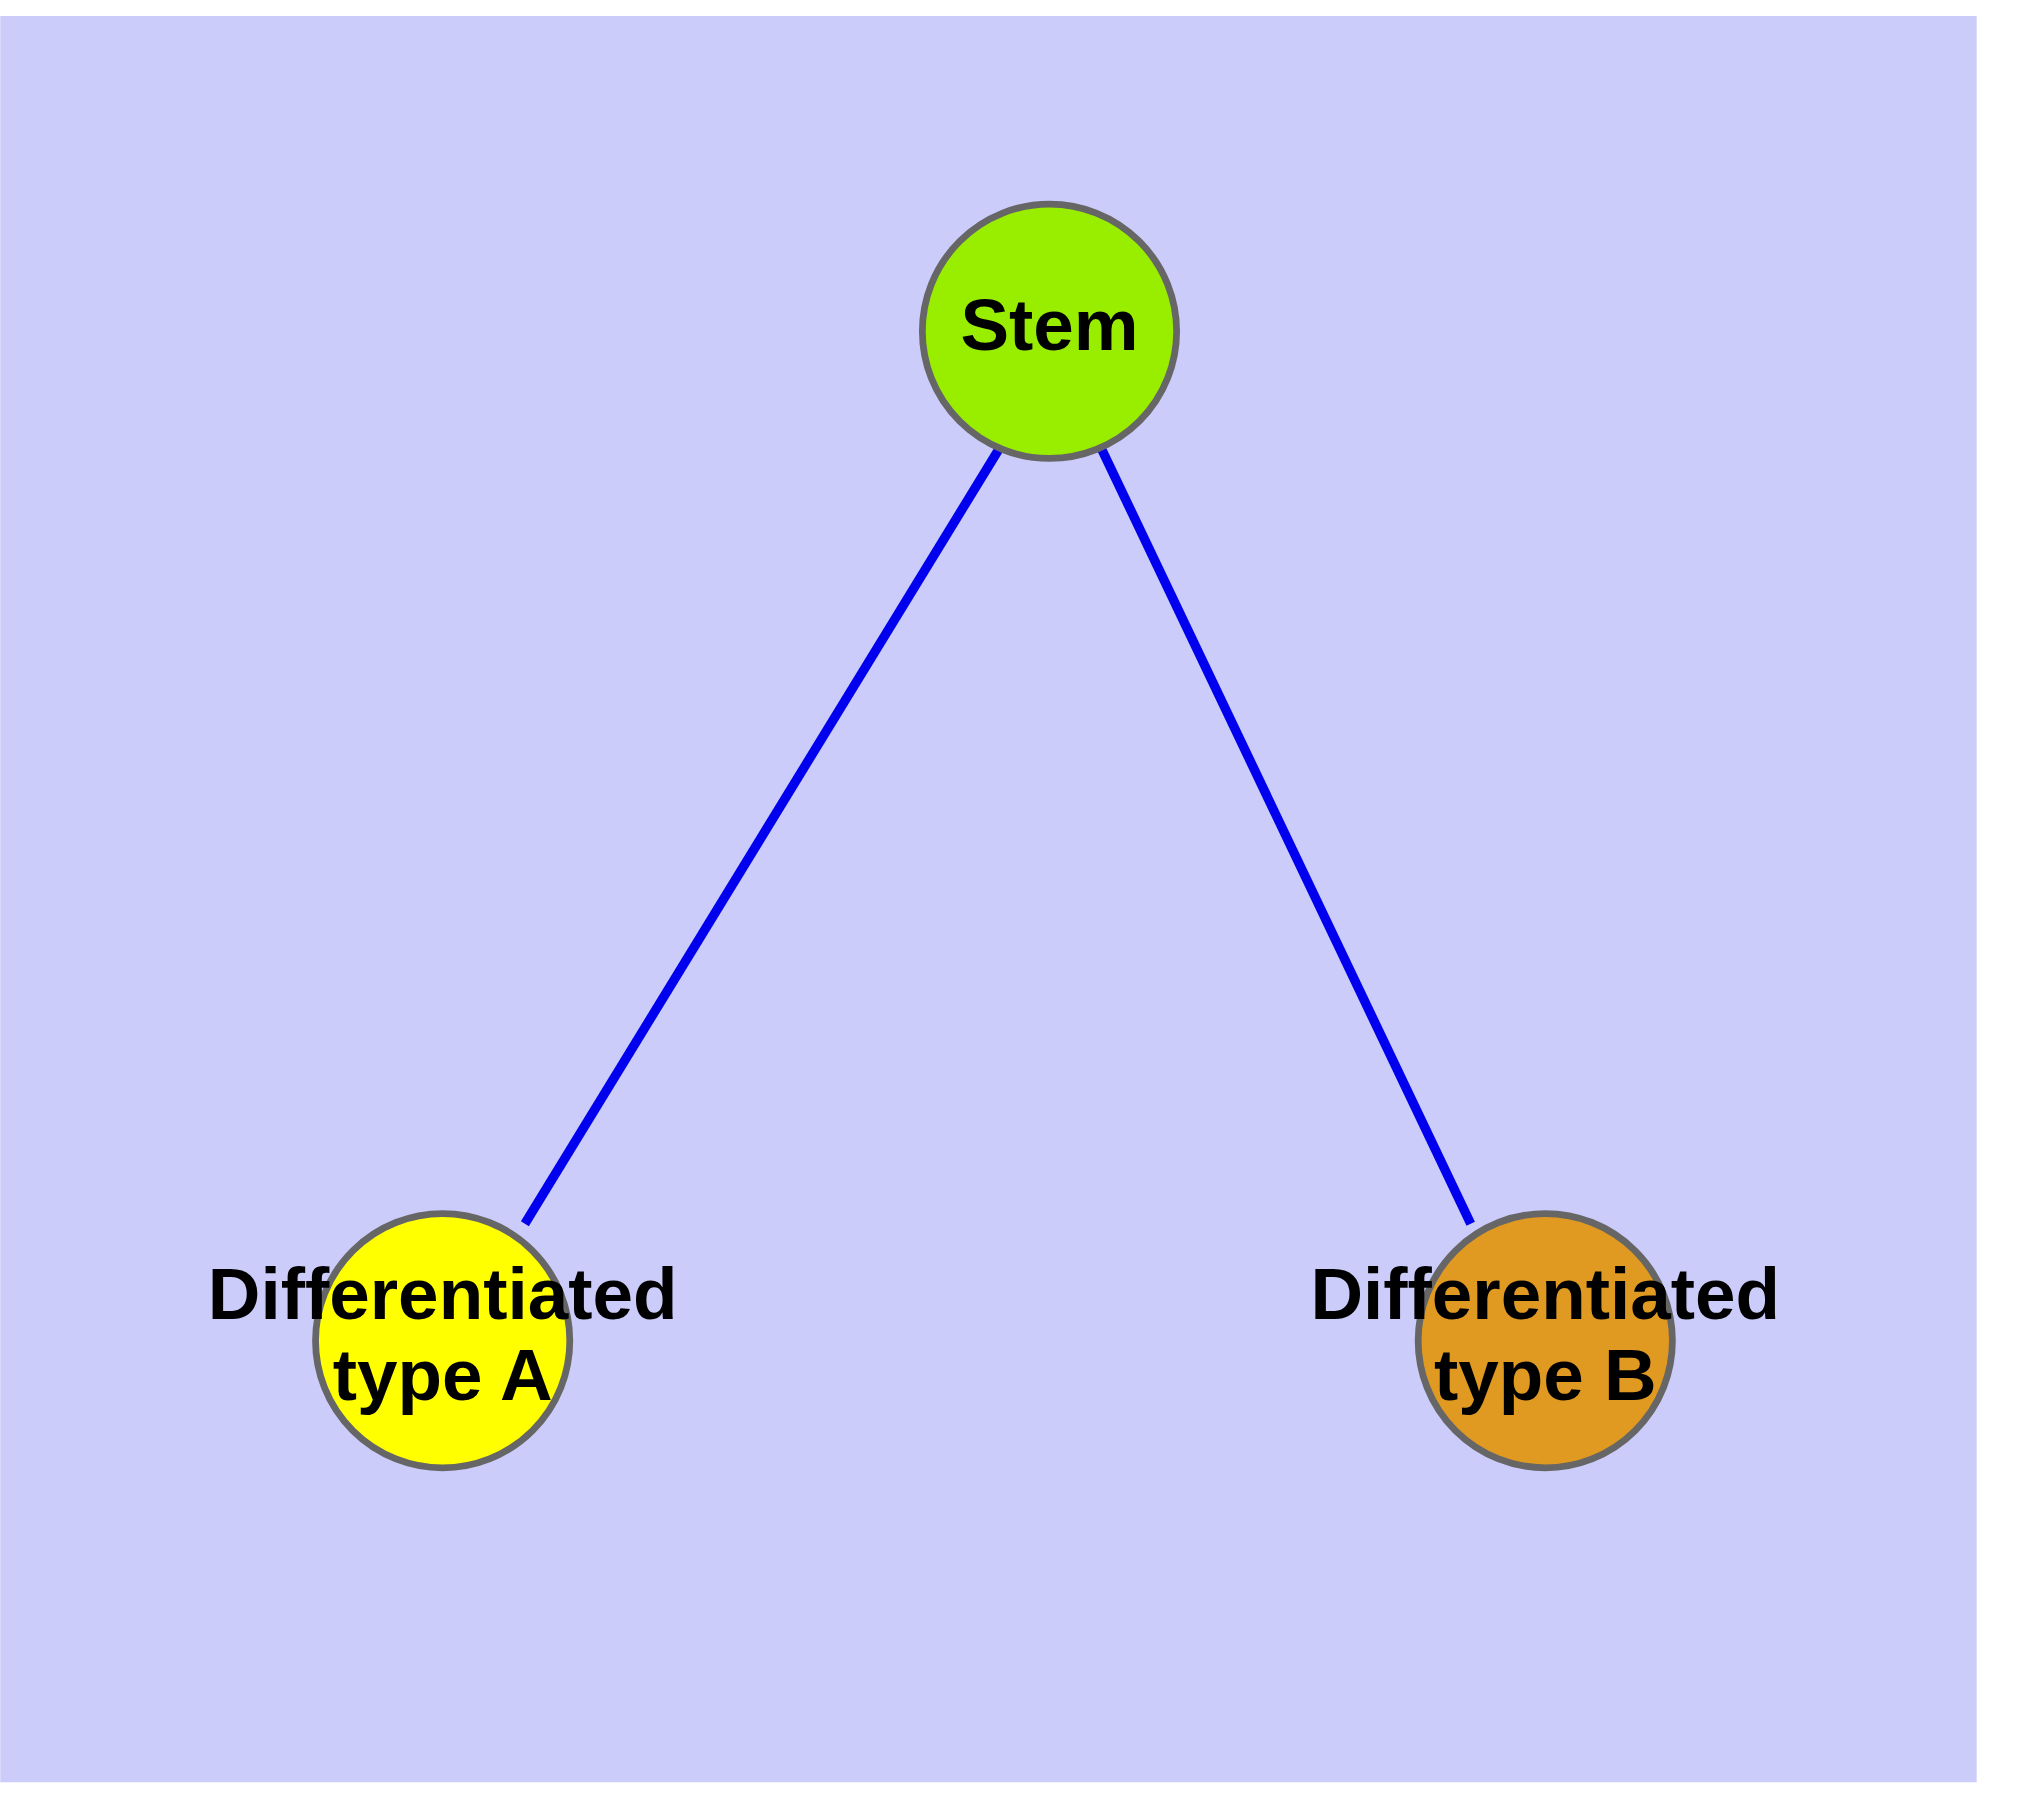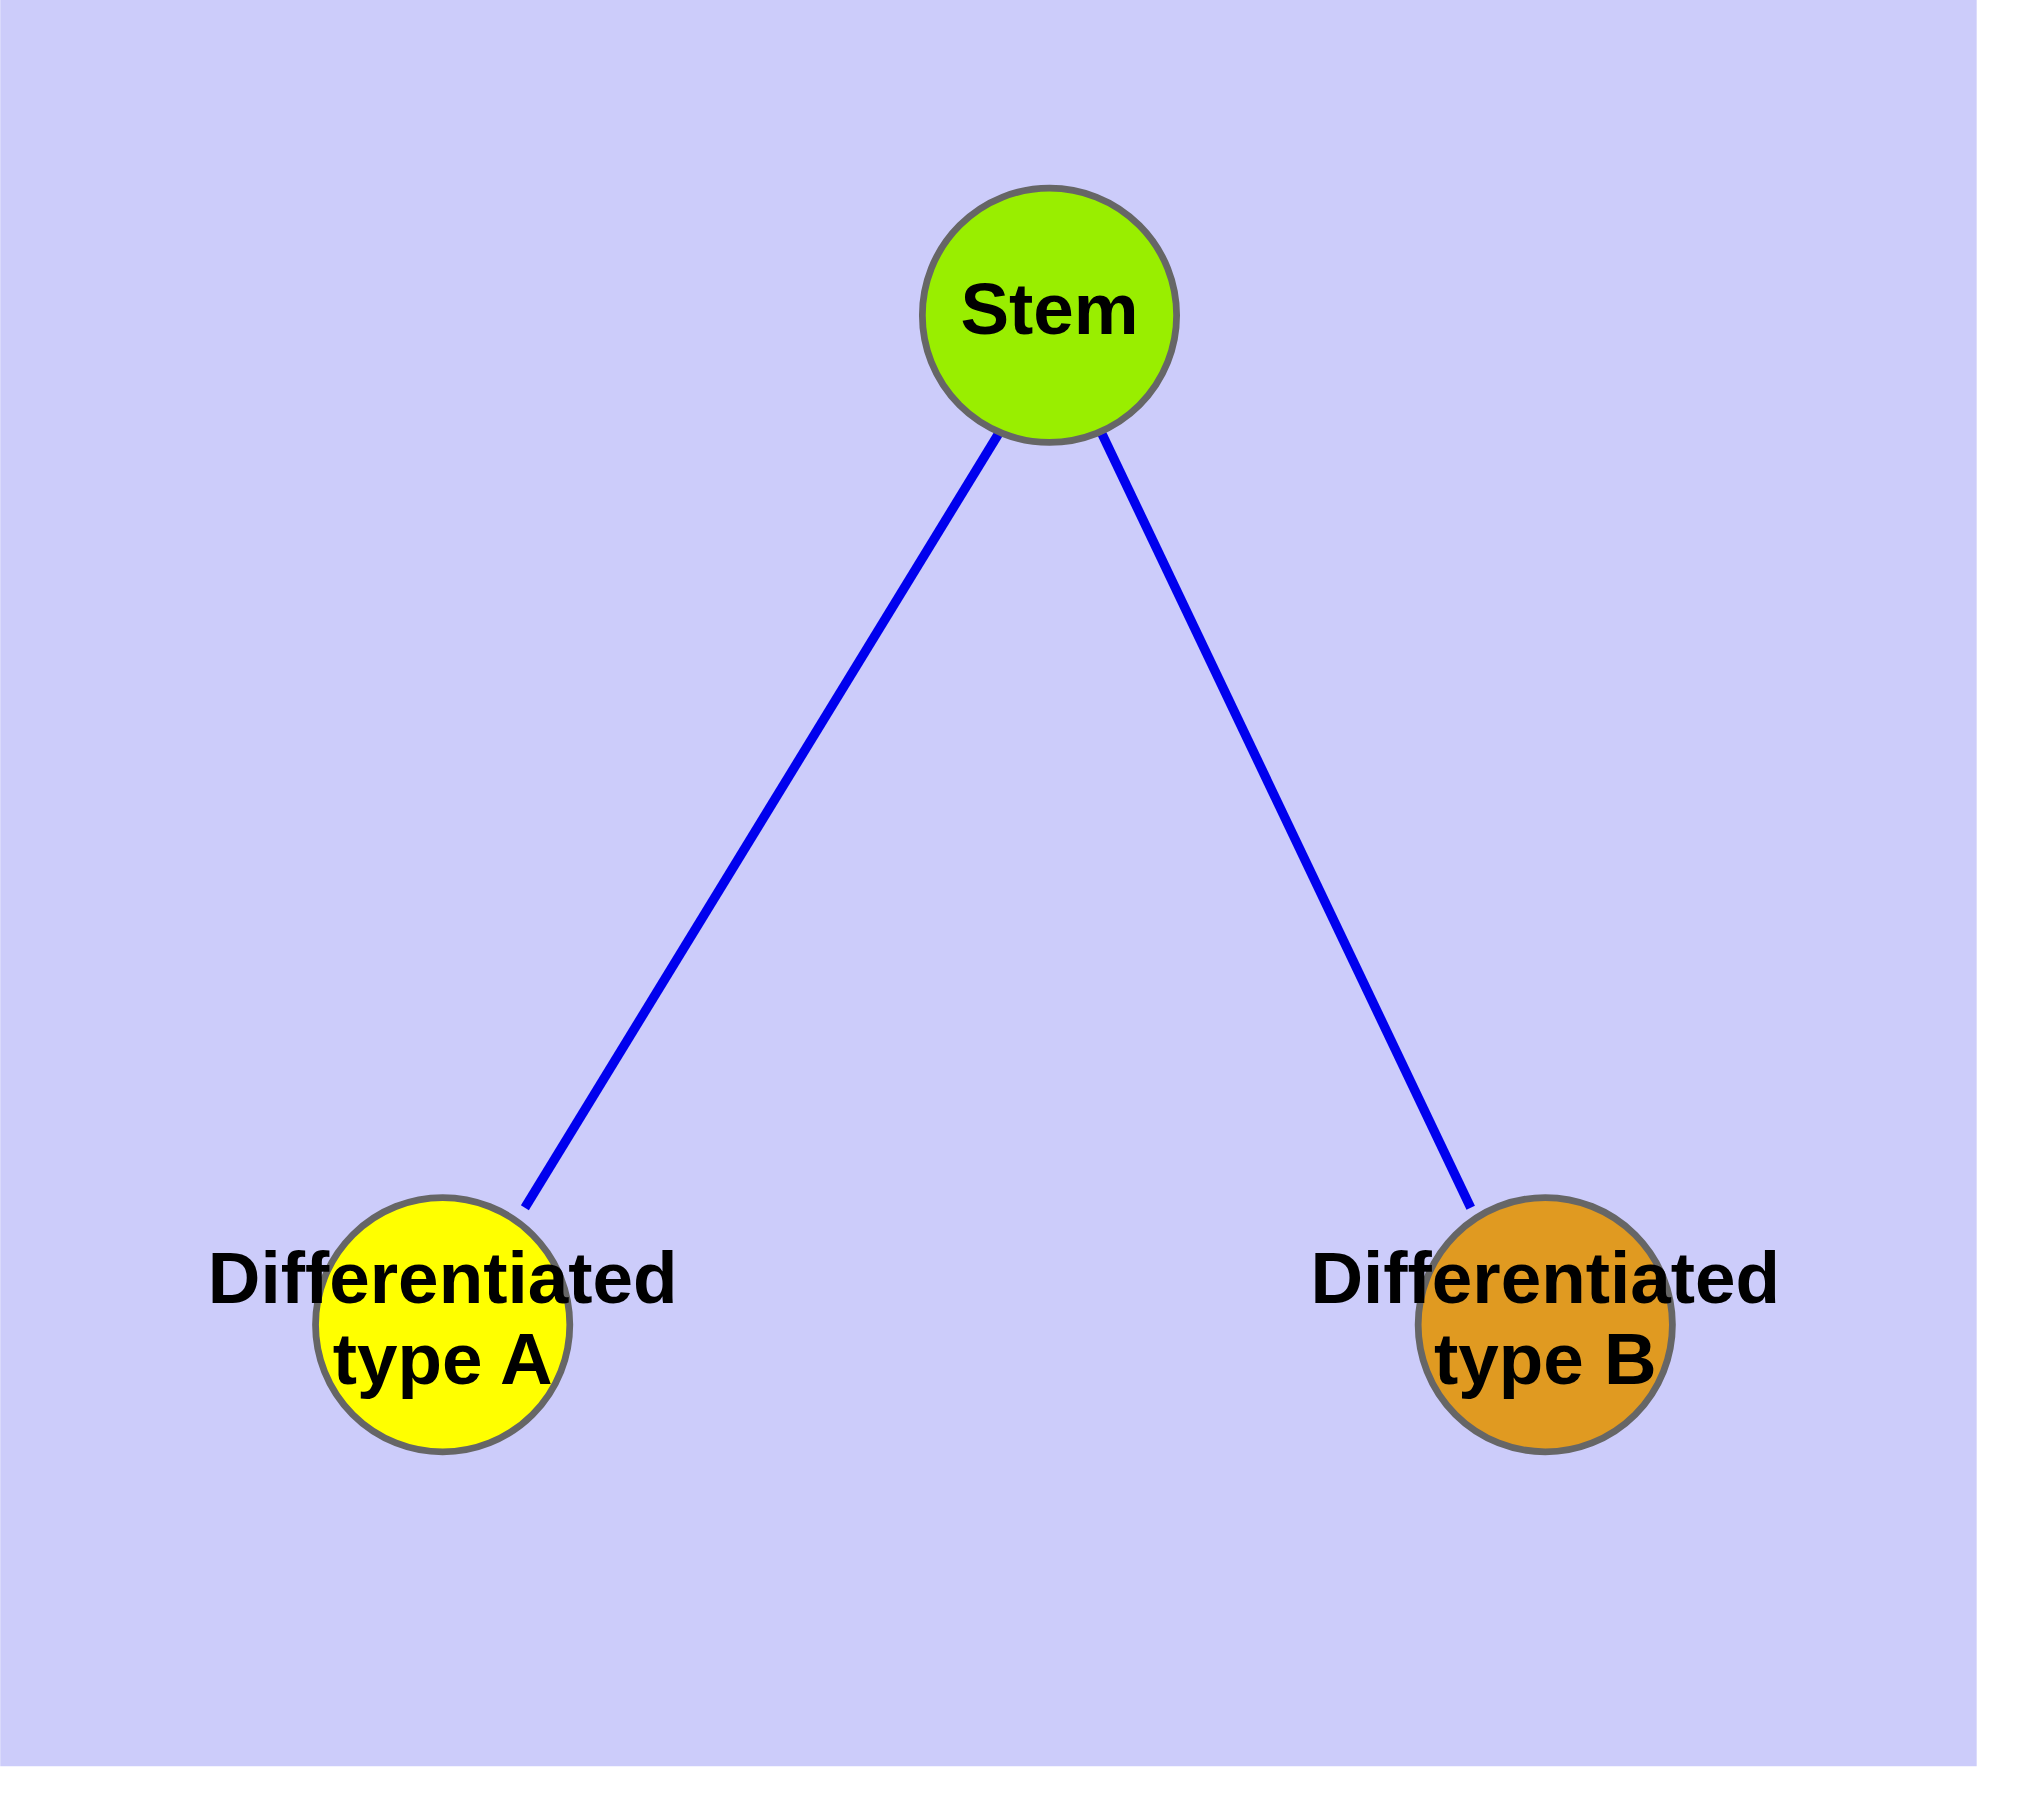--- a/index.html
+++ b/index.html
@@ -10,20 +10,21 @@
   body {
     width: 2021px;
     height: 1812px;
     overflow: hidden;
     font-family: "Liberation Sans", sans-serif;
   }
   #diagram-root {
     position: relative;
     width: 2021px;
     height: 1356px;
+    margin-top: 16px;
   }
   #graph-svg {
     position: absolute;
     left: 0;
     top: 0;
     width: 2021px;
     height: 1812px;
     display: block;
   }
   .node-label {

